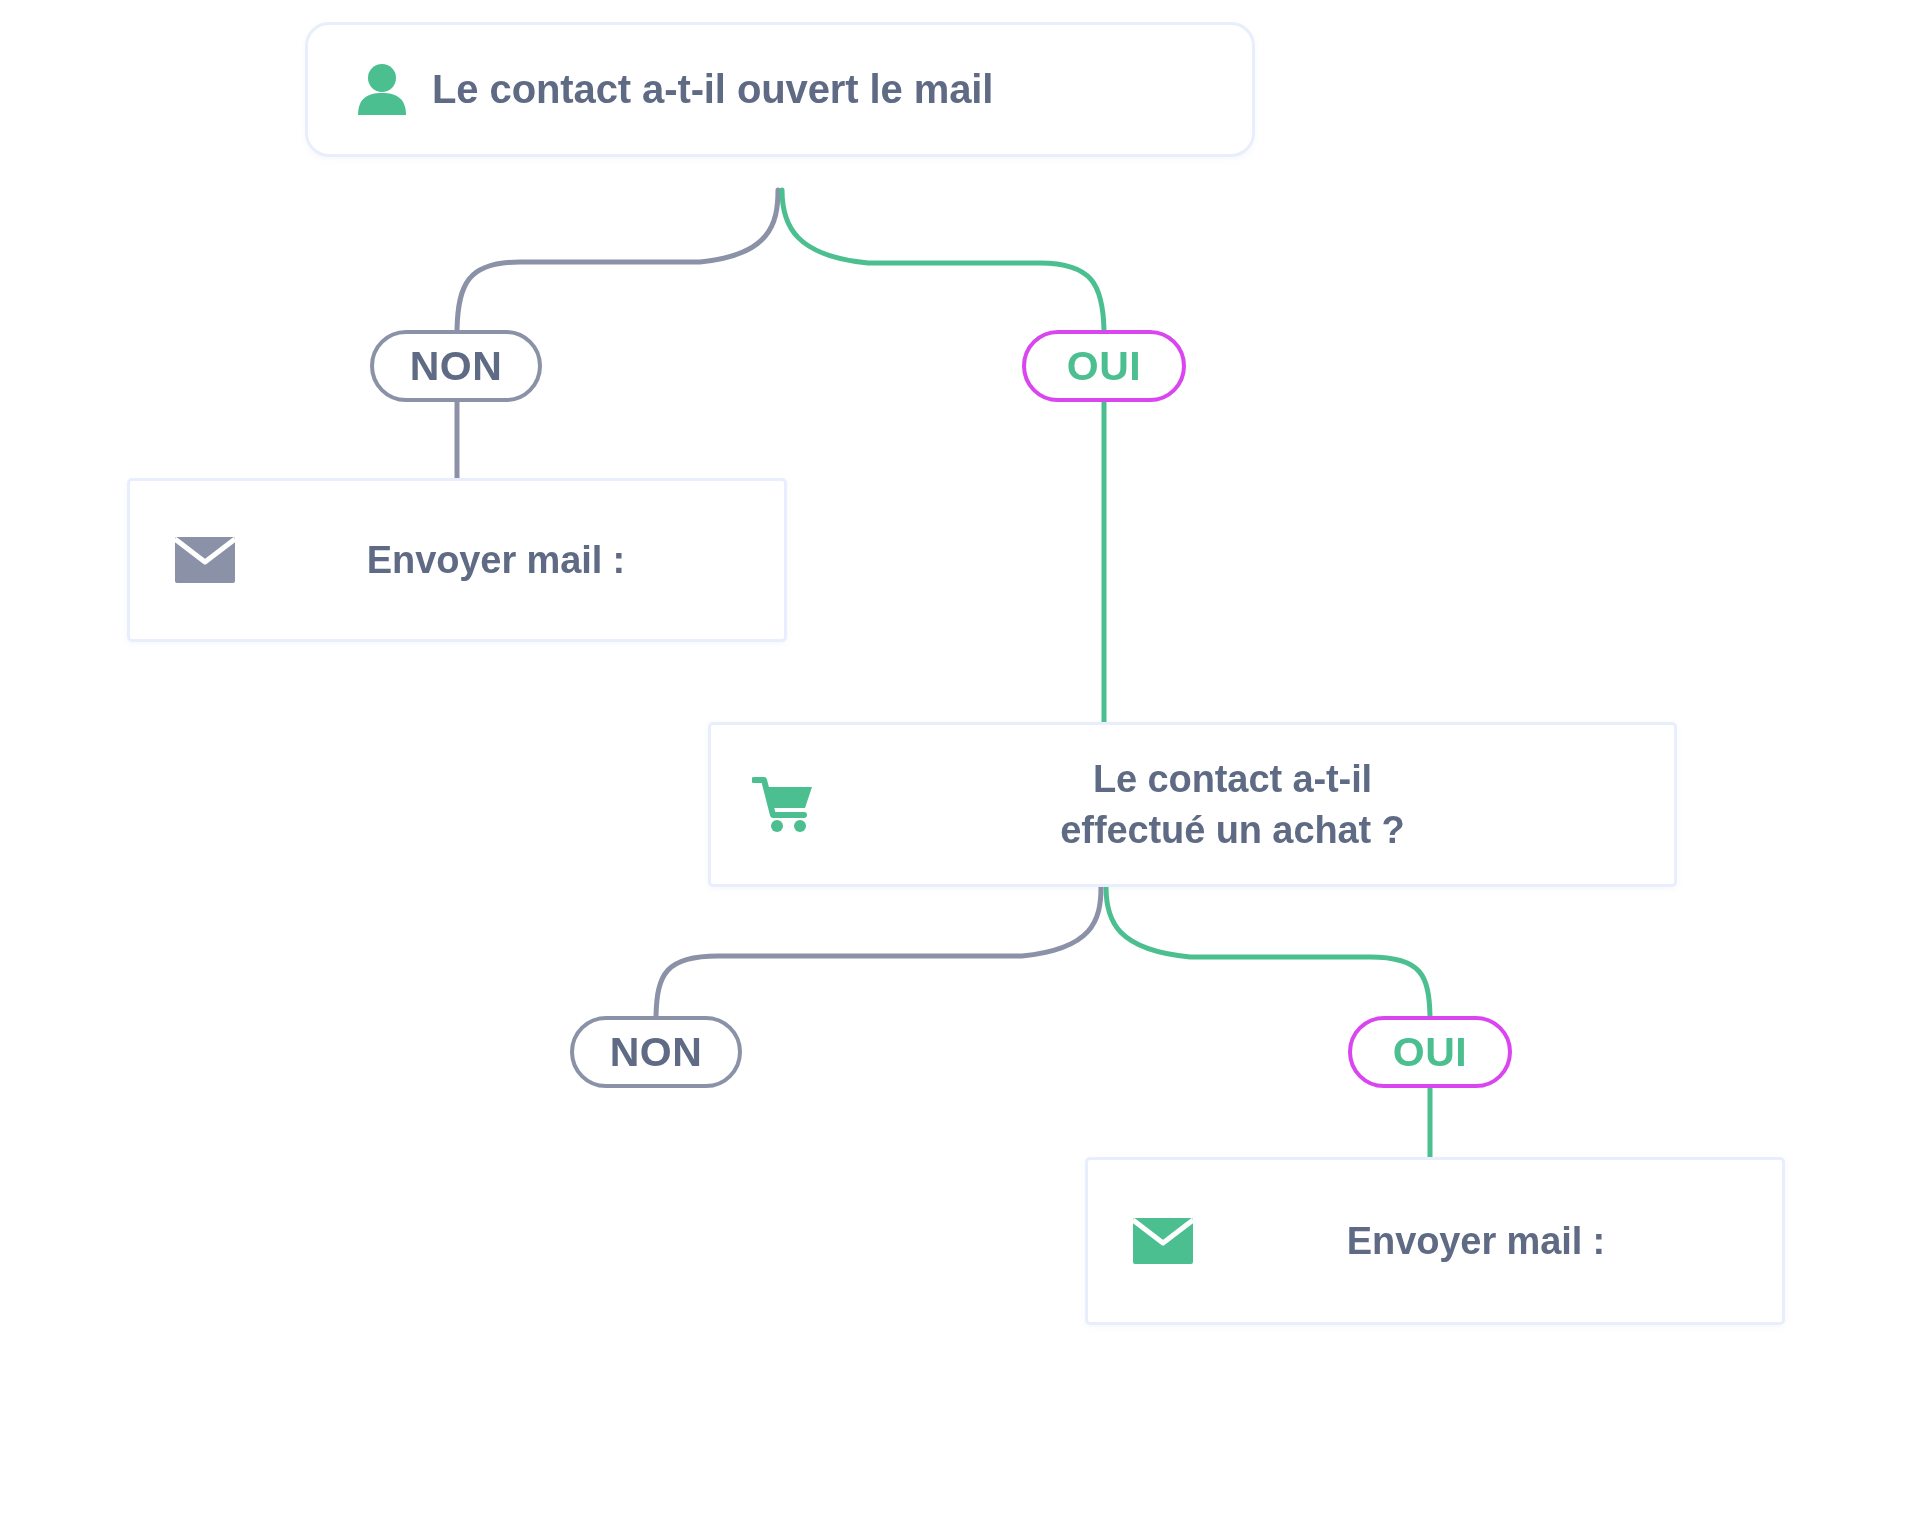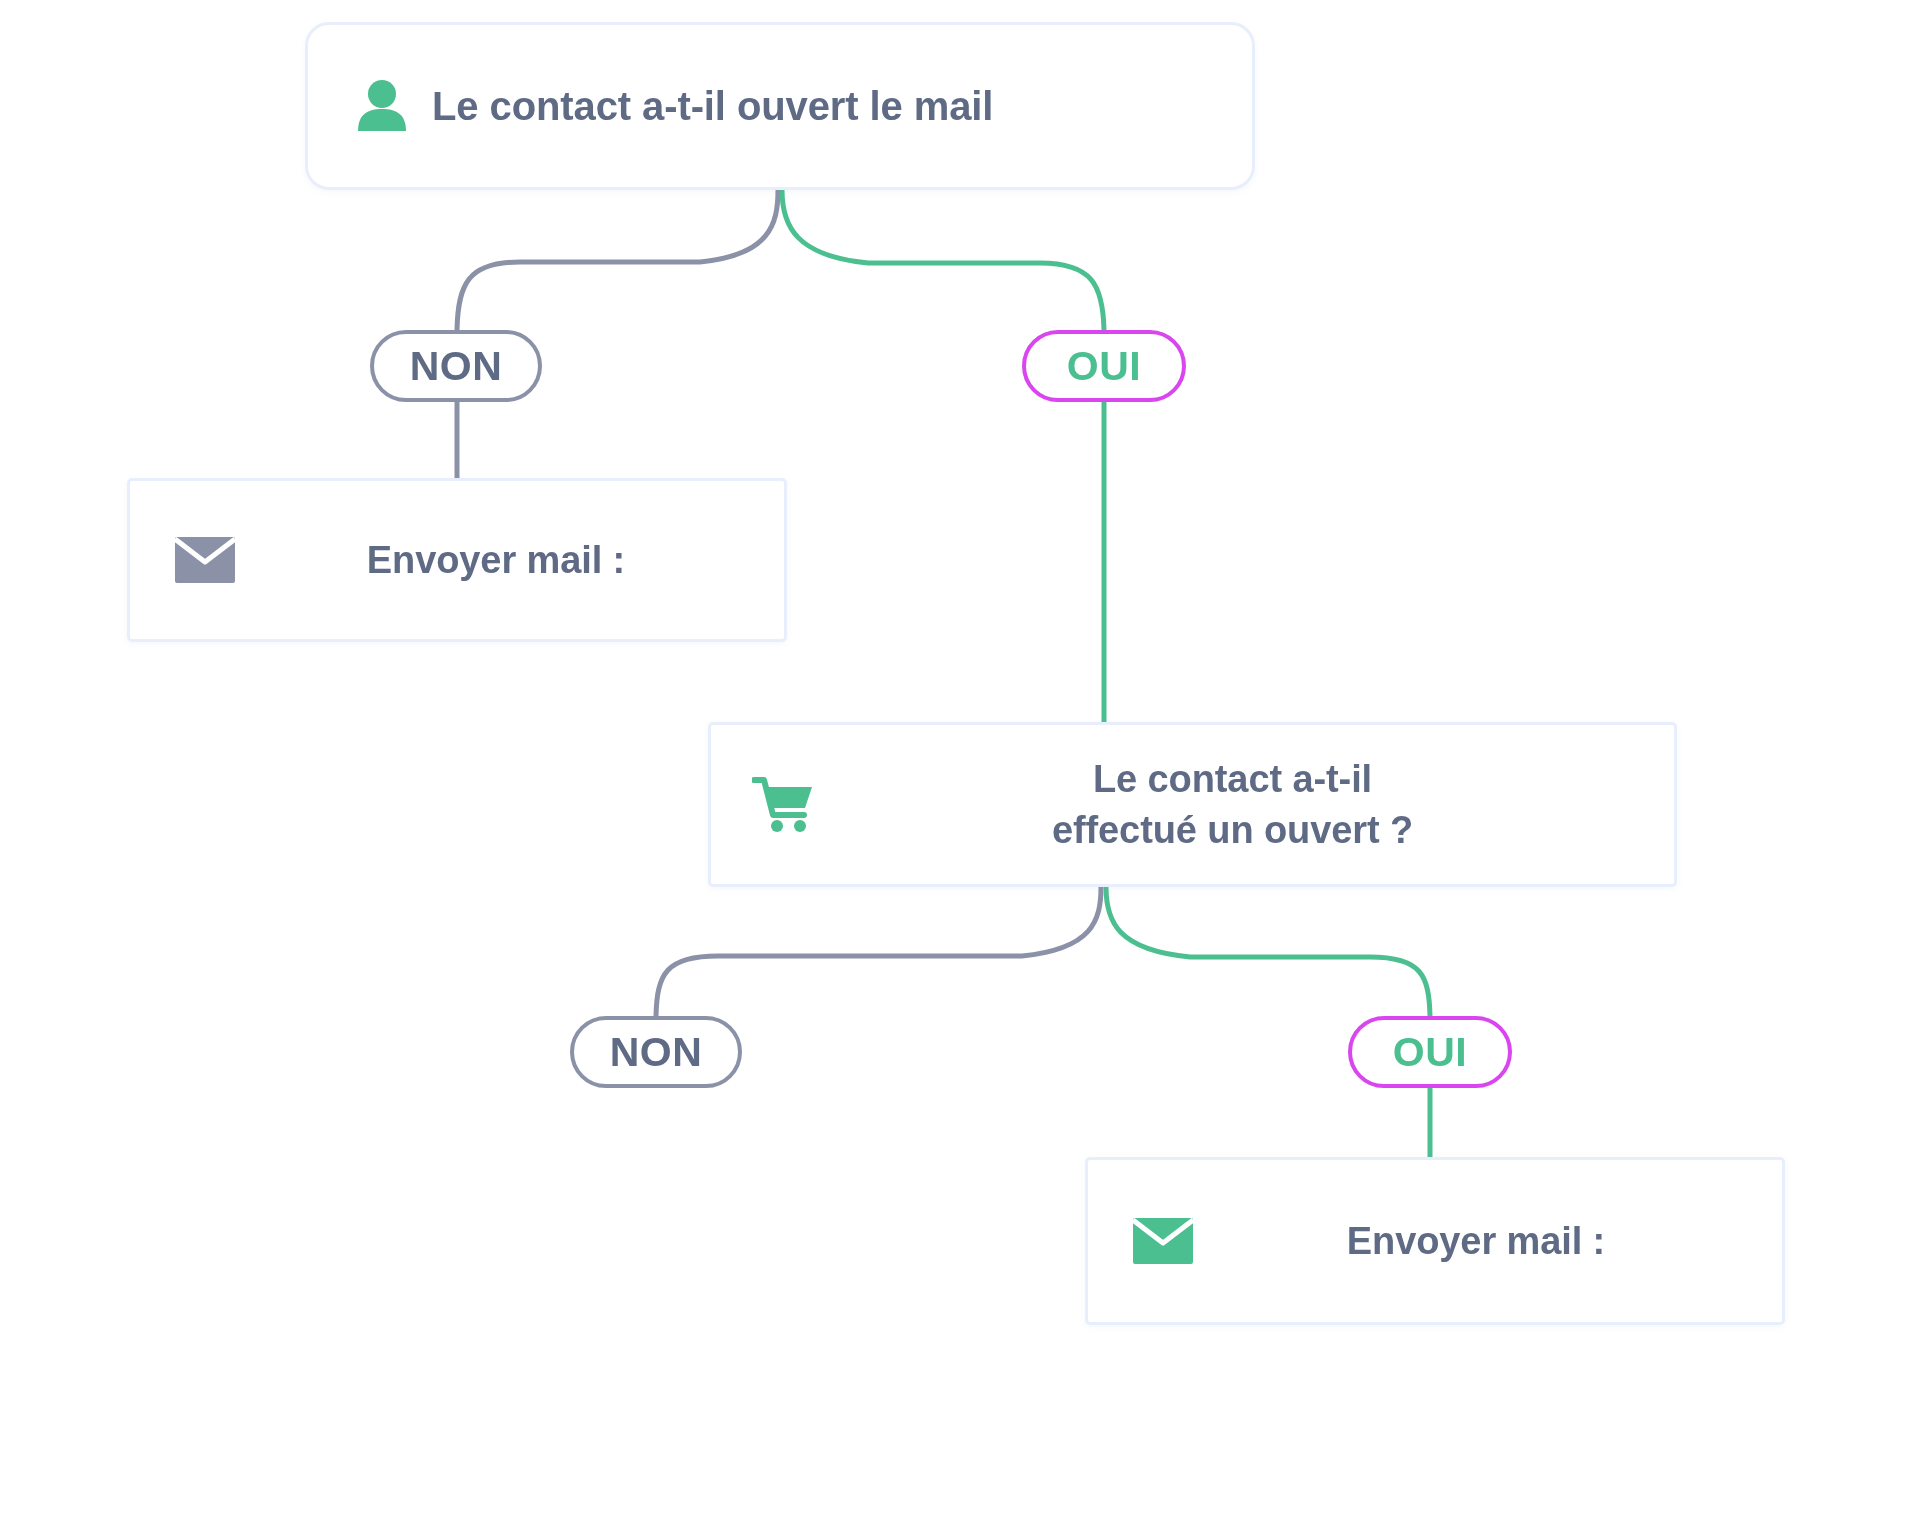--- a/index.html
+++ b/index.html
@@ -52,21 +52,21 @@
     font-weight: bold;
     line-height: 1.32;
     letter-spacing: -0.1px;
   }
 
   
   #node-open-mail {
     left: 305px;
     top: 22px;
     width: 950px;
-    height: 168px;
+    height: 135px;
     padding: 0 26px 0 42px;
     border-radius: 24px;
   }
   #node-open-mail .node-icon { width: 64px; }
   #node-open-mail .node-label {
     font-size: 40px;
     text-align: left;
     padding-left: 18px;
   }
 
@@ -198,21 +198,21 @@
     <div class="node-icon">
       <svg width="64" height="60" viewBox="0 0 64 60" xmlns="http://www.w3.org/2000/svg">
         <path d="M 2,5 L 12,5 L 21,40 L 52,40" fill="none" stroke="#4cbf90" stroke-width="6" stroke-linecap="round" stroke-linejoin="round"></path>
         <path d="M 15,12 L 60,12 L 53,33 L 20,33 Z" fill="#4cbf90"></path>
         <circle cx="25" cy="51" r="6" fill="#4cbf90"></circle>
         <circle cx="48" cy="51" r="6" fill="#4cbf90"></circle>
       </svg>
     </div>
     <div class="node-label">
       <div>Le contact a-t-il</div>
-      <div>effectué un ouvert ?</div>
+      <div>effectué un achat ?</div>
     </div>
   </div>
 
   <div class="node" id="node-offer">
     <div class="node-icon">
       <svg width="62" height="50" viewBox="0 0 62 50" xmlns="http://www.w3.org/2000/svg">
         <rect x="1" y="2" width="60" height="46" rx="2" fill="#4cbf90"></rect>
         <path d="M 1,4 L 31,27 L 61,4" fill="none" stroke="#ffffff" stroke-width="5" stroke-linejoin="round"></path>
       </svg>
     </div>

